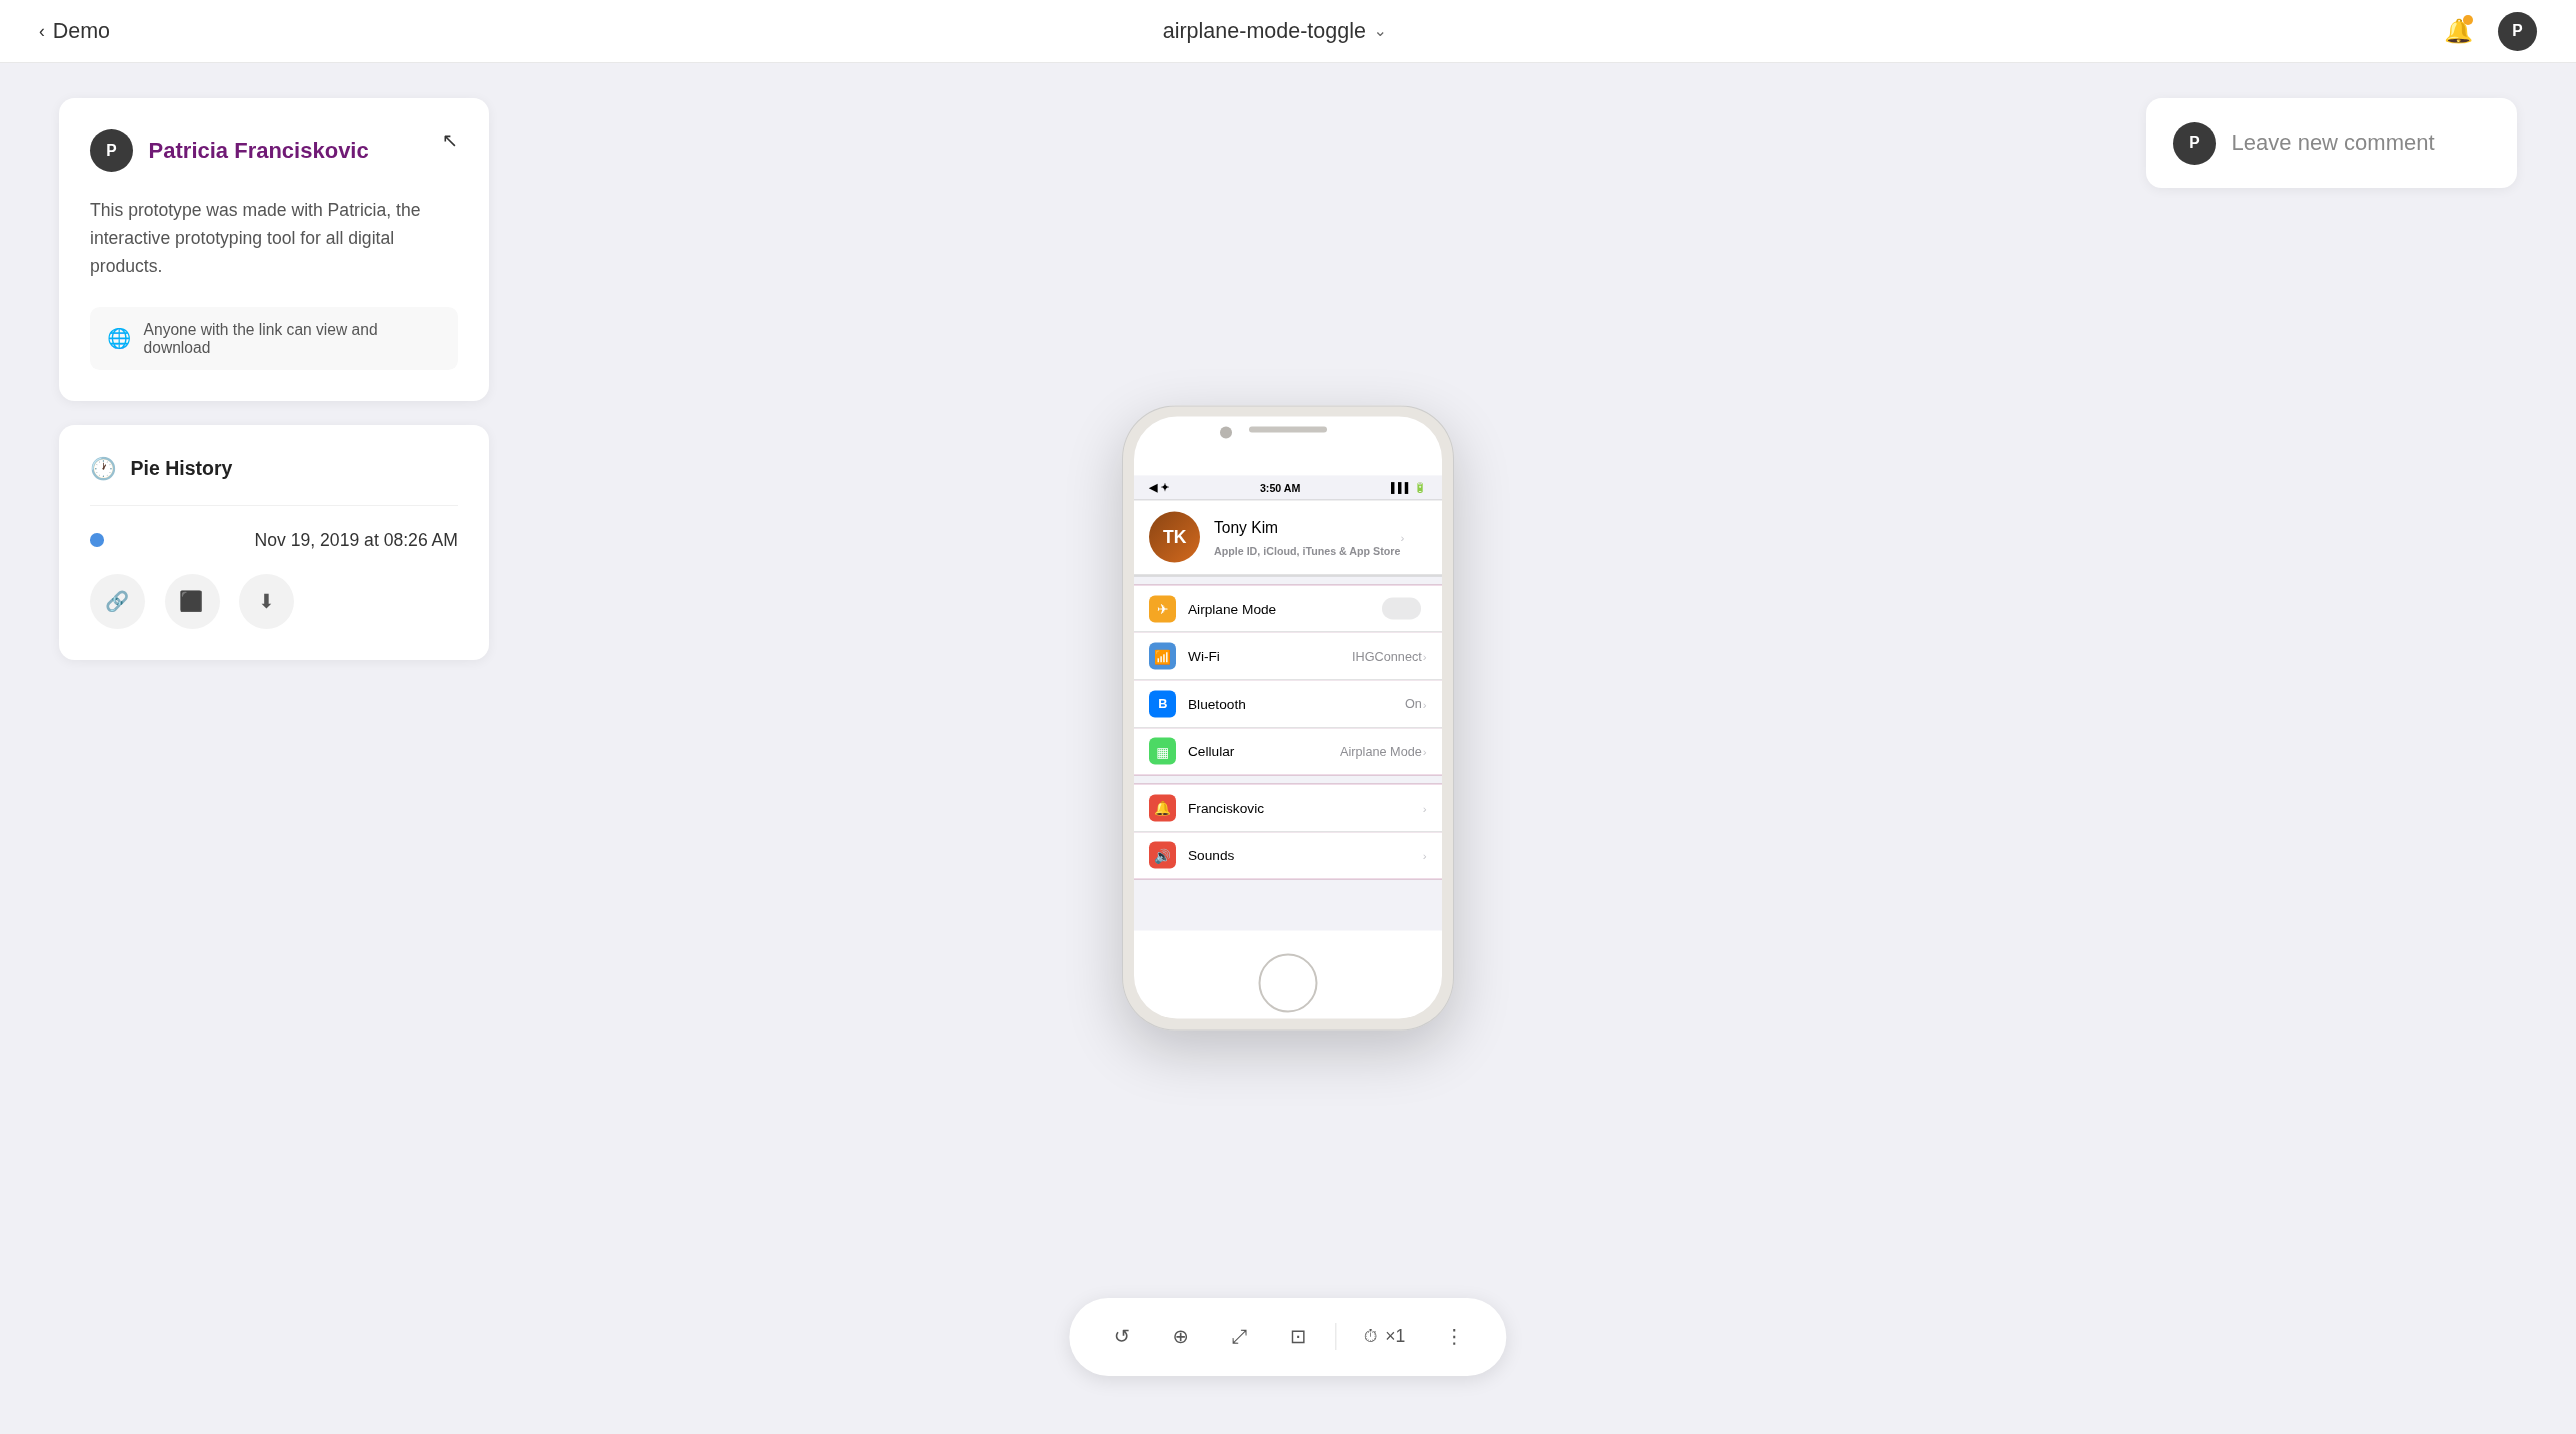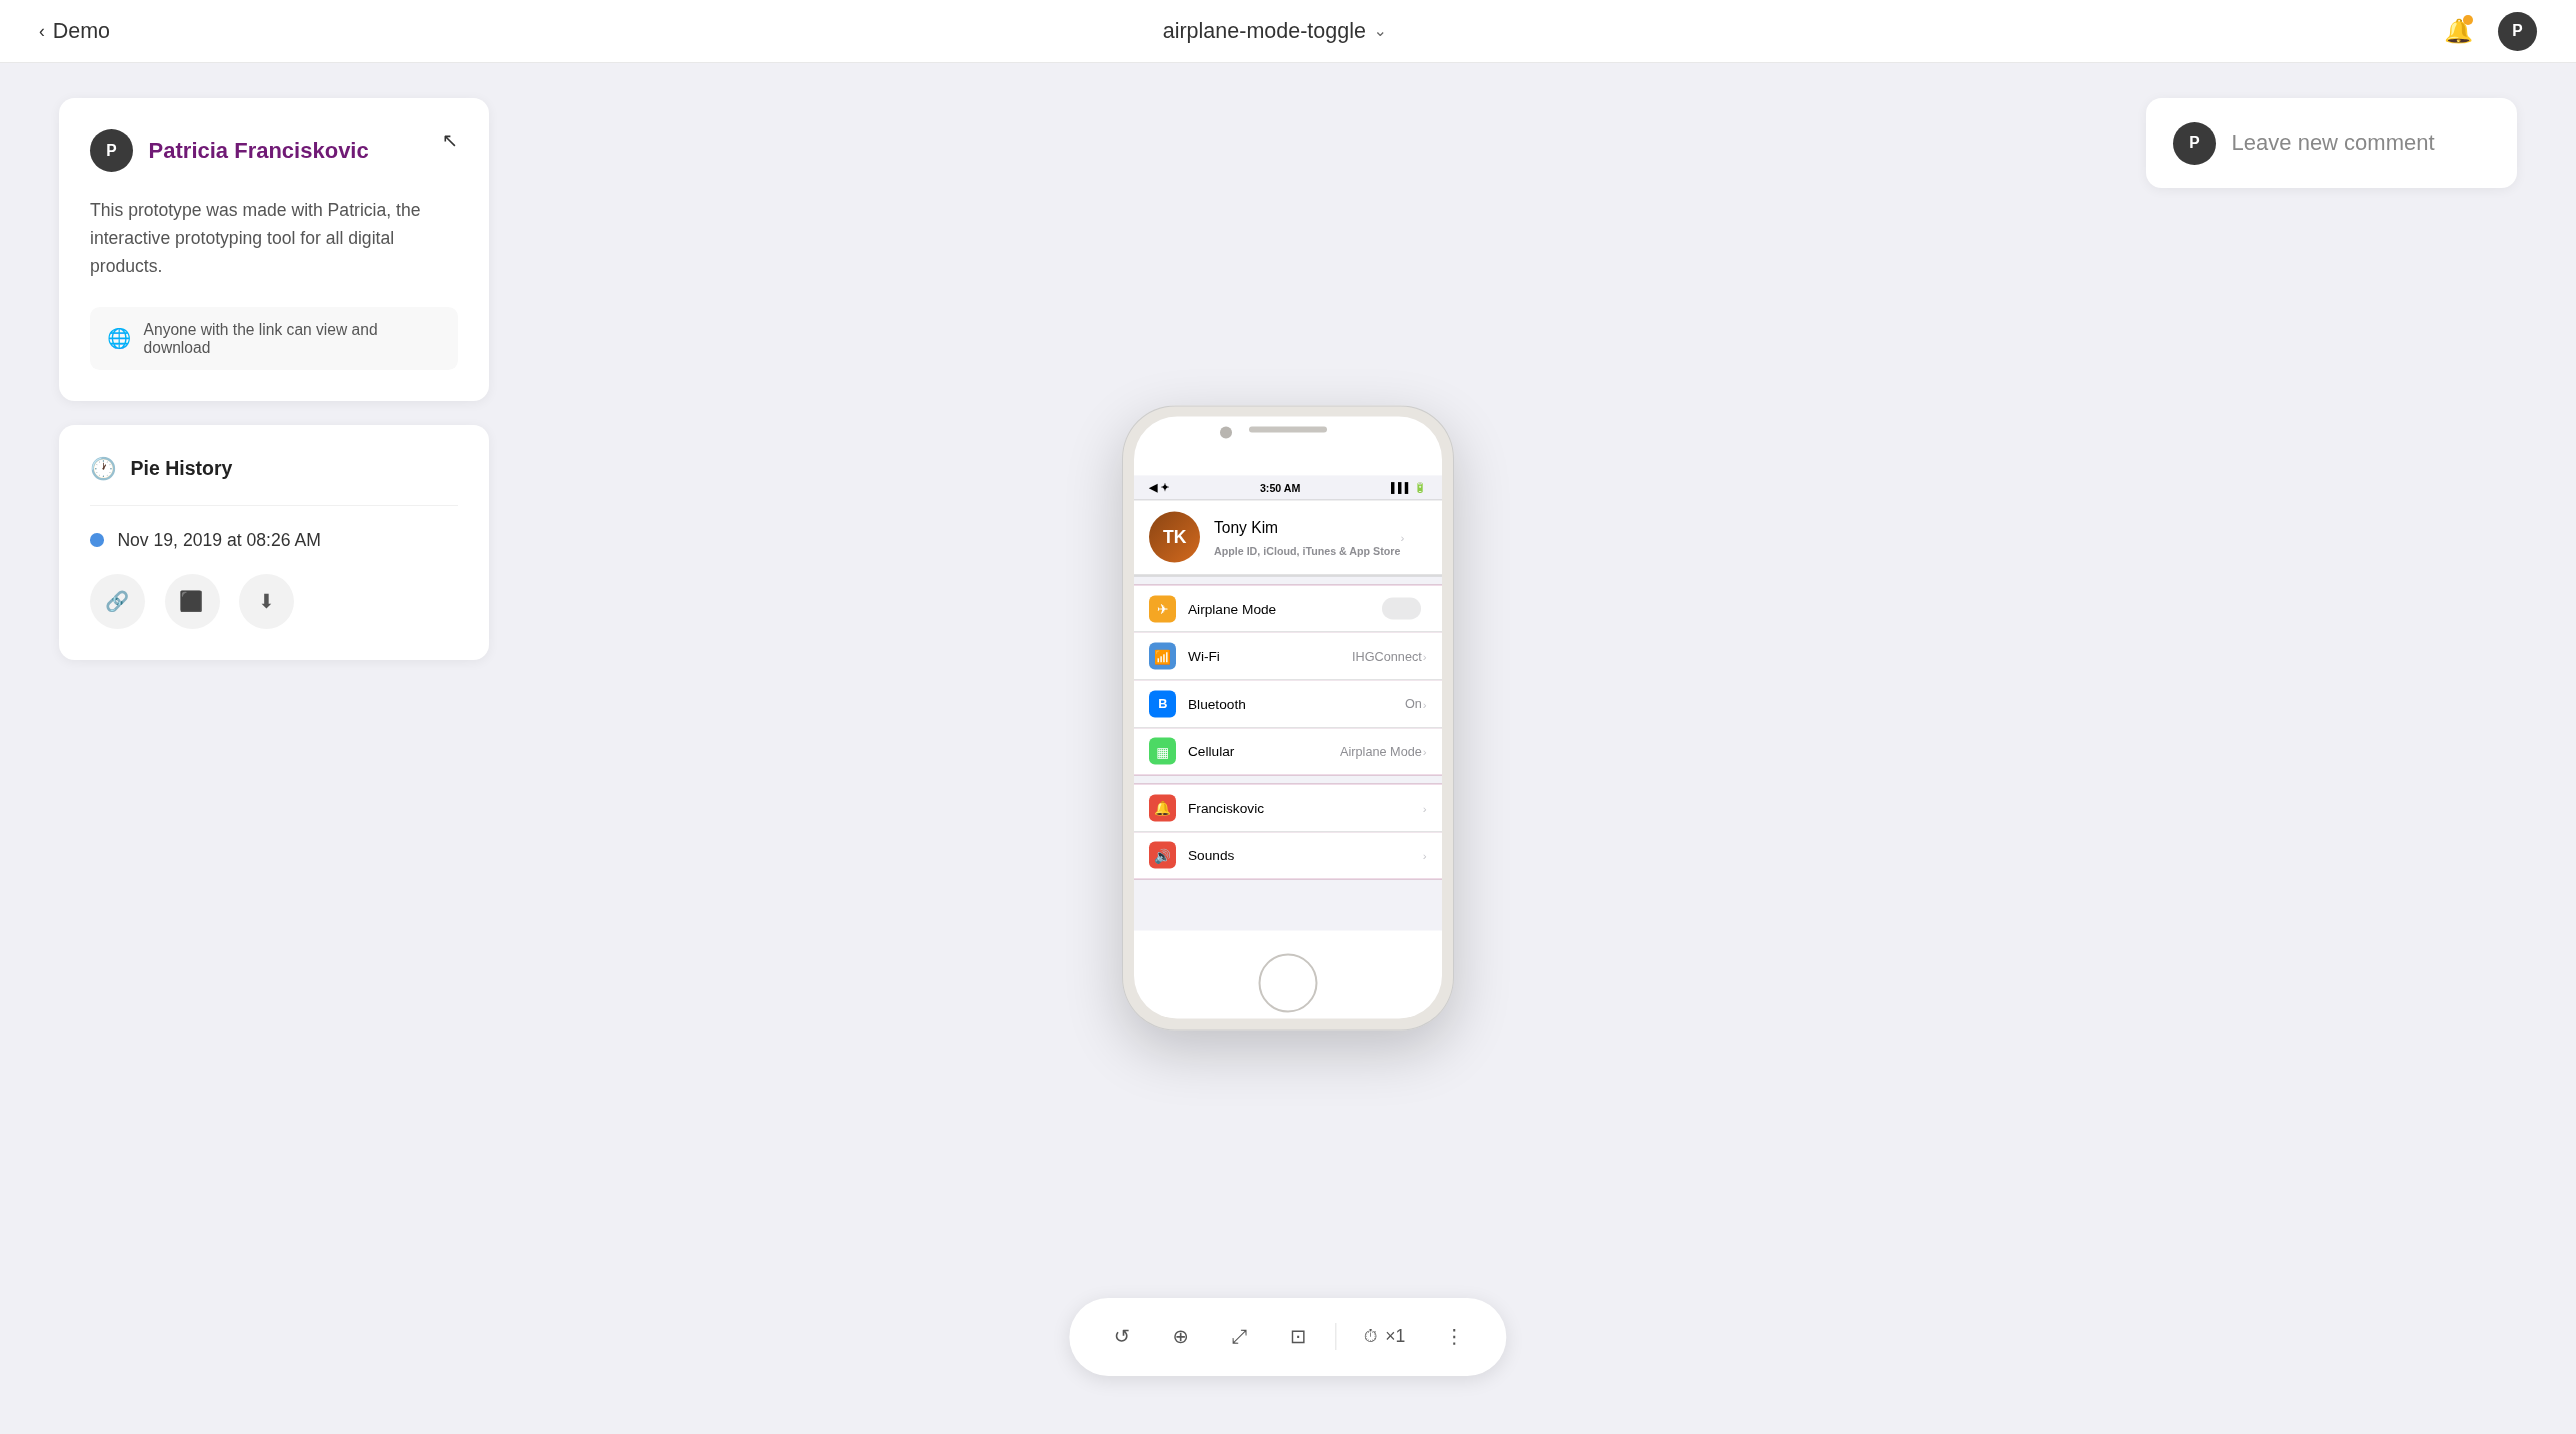--- a/index.html
+++ b/index.html
@@ -181,20 +181,21 @@
     .history-title {
       font-size: 19.5px;
       font-weight: 600;
       color: #222;
     }
     .history-item {
       display: flex;
       align-items: center;
       gap: 13.7px;
       margin-bottom: 23.5px;
+      justify-content: space-between;
     }
     .history-dot {
       width: 13.7px;
       height: 13.7px;
       background: #4a90e2;
       border-radius: 50%;
       flex-shrink: 0;
     }
     .history-date {
       font-size: 17.6px;

